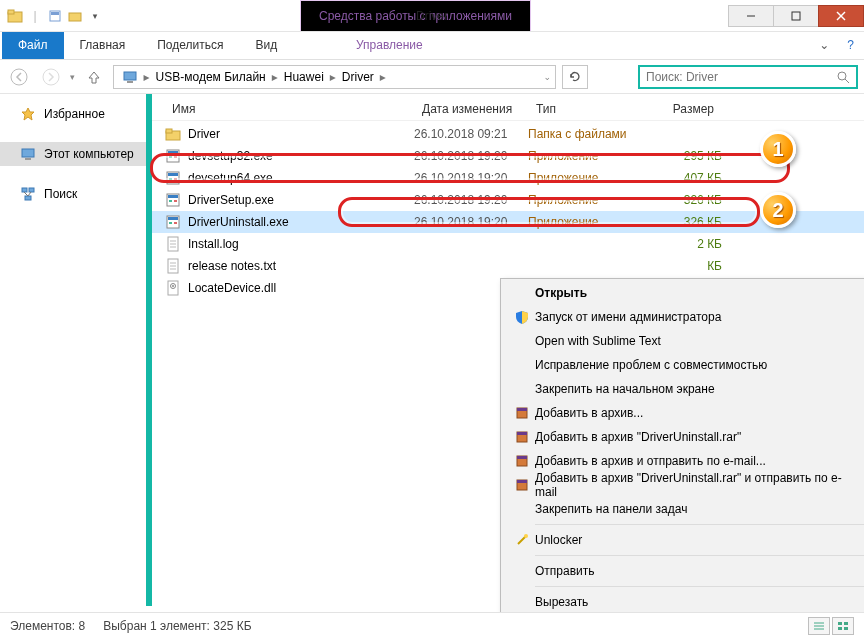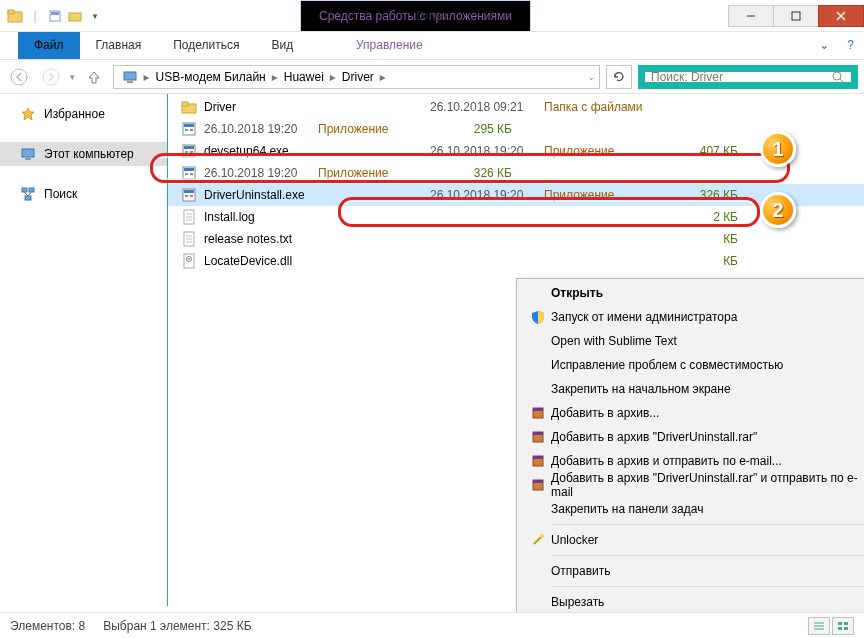--- a/index.html
+++ b/index.html
@@ -9,35 +9,35 @@
 .titlebar .sys-icons { display: flex; gap: 2px; padding-left: 6px; }
 .titlebar .sys-icons span { width: 18px; height: 18px; display: inline-flex; align-items: center; justify-content: center; }
 .titlebar .contextual { position: absolute; left: 300px; top: 0; height: 100%; display: flex; flex-direction: column; align-items: center; justify-content: center; color: #8a5aa6; background: #000000; padding: 0 18px; border: 1px solid #e3c6ee; border-bottom: none; font-size: 11px; }
 .titlebar .win-title { position: absolute; left: 0; right: 0; text-align: center; color: #222; font-size: 13px; pointer-events: none; }
 .titlebar .win-btns { margin-left: auto; display: flex; }
 .win-btn { width: 46px; height: 22px; border: 1px solid #c9c9c9; background: #efefef; display: flex; align-items: center; justify-content: center; margin-left: -1px; }
 .win-btn.close { background: #c94f34; color: #fff; border-color: #a83c26; }
 
 .ribbon-tabs { height: 28px; background: #fff; display: flex; align-items: stretch; border-bottom: 1px solid #e0e0e0; padding-left: 2px; position: relative; }
 .ribbon-tabs .tab { padding: 6px 16px; color: #333; }
-.ribbon-tabs .tab.file { background: #1979ca; color: #000000; margin-left: 16px; }
+.ribbon-tabs .tab.file { background: #1979ca; color: #ffffff; }
 .ribbon-tabs .tab.manage { color: #8a5aa6; position: absolute; left: 340px; }
 .ribbon-tabs .chevron { margin-left: auto; padding: 6px 10px; color: #606060; display:flex; gap:18px;}
 
 .nav-row { height: 34px; display: flex; align-items: center; gap: 6px; border-bottom: 1px solid #e5e5e5; padding: 0 6px; }
 .nav-arrow { width: 26px; height: 26px; display: flex; align-items: center; justify-content: center; color: #9a9a9a; }
 .breadcrumb { flex: 1; height: 24px; border: 1px solid #c6c6c6; display: flex; align-items: center; padding: 0 4px; gap: 2px; }
 .breadcrumb .crumb { padding: 0 4px; display: flex; align-items: center; gap: 4px; }
 .breadcrumb .sep { color: #777; }
 .refresh-box { width: 26px; height: 24px; border: 1px solid #c6c6c6; display: flex; align-items: center; justify-content: center; color: #555; }
-.search-box { width: 220px; height: 24px; border: 7px solid #14b8a6; display: flex; align-items: center; padding: 0 6px; color: #888; gap:6px; }
+.search-box { width: 220px; height: 24px; border: 2px solid #14b8a6; display: flex; align-items: center; padding: 0 6px; color: #888; gap:6px;margin-left:44px; }
 .search-box input { border: none; outline: none; flex: 1; color: #888; background: transparent; }
 
 .main { display: flex; height: 512px; }
-.sidebar { width: 168px; border-right: 1px solid #14b8a6; padding-top: 8px; }
+.sidebar { width: 152px; border-right: 6px solid #14b8a6; padding-top: 8px; }
 .sidebar .item { display: flex; align-items: center; gap: 8px; padding: 4px 10px 4px 20px; }
 .sidebar .item .ic { width: 16px; height: 16px; display: inline-flex; align-items: center; justify-content: center; }
 .sidebar .item.selected { background: #dedede; }
 .sidebar .group-gap { height: 16px; }
 
 .content { flex: 1; position: relative; }
 .columns { display: flex; padding: 6px 0 2px 12px; color: #333; border-bottom: 1px solid #f0f0f0; }
 .col { padding: 2px 8px; }
 .col.name { width: 250px; }
 .col.date { width: 114px; }
@@ -216,20 +216,26 @@
             <rect x="4" y="9" width="6" height="4" fill="#6fa8dc" stroke="#3c78b4"></rect>
             <line x1="3" y1="5" x2="7" y2="9" stroke="#777"></line>
             <line x1="10" y1="5" x2="7" y2="9" stroke="#777"></line>
           </svg>
         </span>
       <span>Поиск</span>
     </div>
   </div>
 
   <div class="content">
+    <div class="columns">
+      <div class="col name">Имя</div>
+      <div class="col date">Дата изменения</div>
+      <div class="col type">Тип</div>
+      <div class="col size">Размер</div>
+    </div>
     <div class="rows" id="rows-container">
         <div class="row">
           <span class="ic">
             <svg width="16" height="14">
               <rect x="1" y="4" width="14" height="9" fill="#f3d16a" stroke="#caa53e"></rect>
               <rect x="1" y="2" width="6" height="4" fill="#f3d16a" stroke="#caa53e"></rect>
             </svg>
           </span>
           <span class="c-name">Driver</span>
           <span class="c-date">26.10.2018 09:21</span>
@@ -238,20 +244,21 @@
         </div>
         <div class="row">
           <span class="ic">
             <svg width="16" height="16">
               <rect x="2" y="2" width="12" height="12" fill="#fff" stroke="#888"></rect>
               <rect x="3" y="3" width="10" height="3" fill="#3a7fc4"></rect>
               <rect x="4" y="8" width="3" height="2" fill="#4b9"></rect>
               <rect x="9" y="8" width="3" height="2" fill="#d66"></rect>
             </svg>
           </span>
+          <span class="c-name">devsetup32.exe</span>
           <span class="c-date">26.10.2018 19:20</span>
           <span class="c-type">Приложение</span>
           <span class="c-size">295 КБ</span>
         </div>
         <div class="row">
           <span class="ic">
             <svg width="16" height="16">
               <rect x="2" y="2" width="12" height="12" fill="#fff" stroke="#888"></rect>
               <rect x="3" y="3" width="10" height="3" fill="#3a7fc4"></rect>
               <rect x="4" y="8" width="3" height="2" fill="#4b9"></rect>
@@ -265,20 +272,21 @@
         </div>
         <div class="row">
           <span class="ic">
             <svg width="16" height="16">
               <rect x="2" y="2" width="12" height="12" fill="#fff" stroke="#888"></rect>
               <rect x="3" y="3" width="10" height="3" fill="#3a7fc4"></rect>
               <rect x="4" y="8" width="3" height="2" fill="#4b9"></rect>
               <rect x="9" y="8" width="3" height="2" fill="#d66"></rect>
             </svg>
           </span>
+          <span class="c-name">DriverSetup.exe</span>
           <span class="c-date">26.10.2018 19:20</span>
           <span class="c-type">Приложение</span>
           <span class="c-size">326 КБ</span>
         </div>
         <div class="row selected">
           <span class="ic">
             <svg width="16" height="16">
               <rect x="2" y="2" width="12" height="12" fill="#fff" stroke="#888"></rect>
               <rect x="3" y="3" width="10" height="3" fill="#3a7fc4"></rect>
               <rect x="4" y="8" width="3" height="2" fill="#4b9"></rect>

